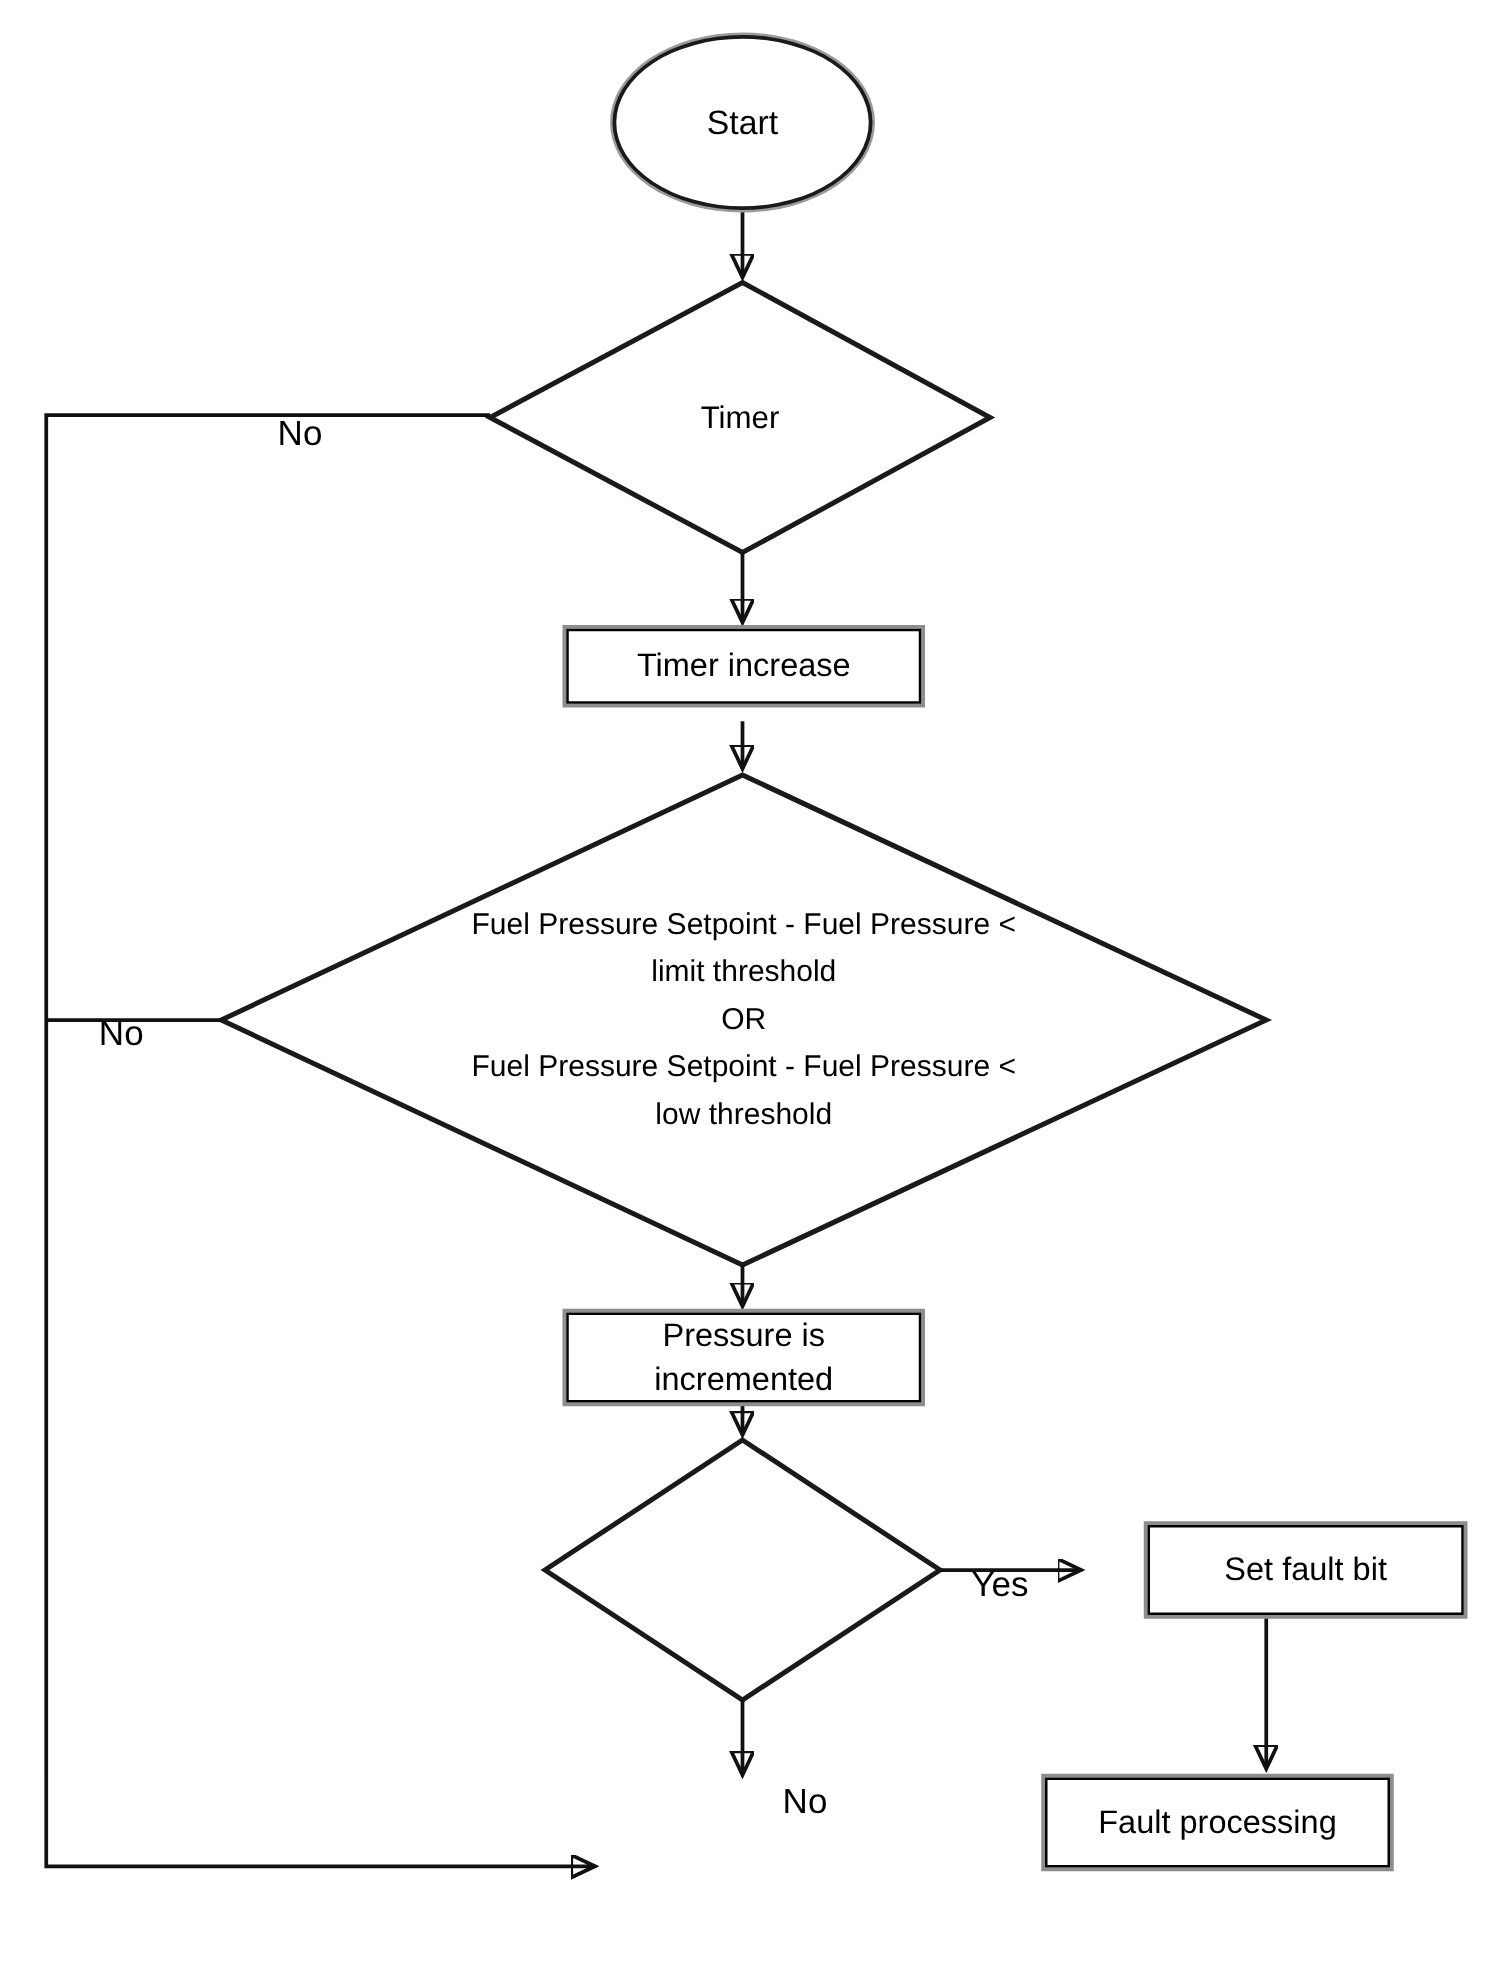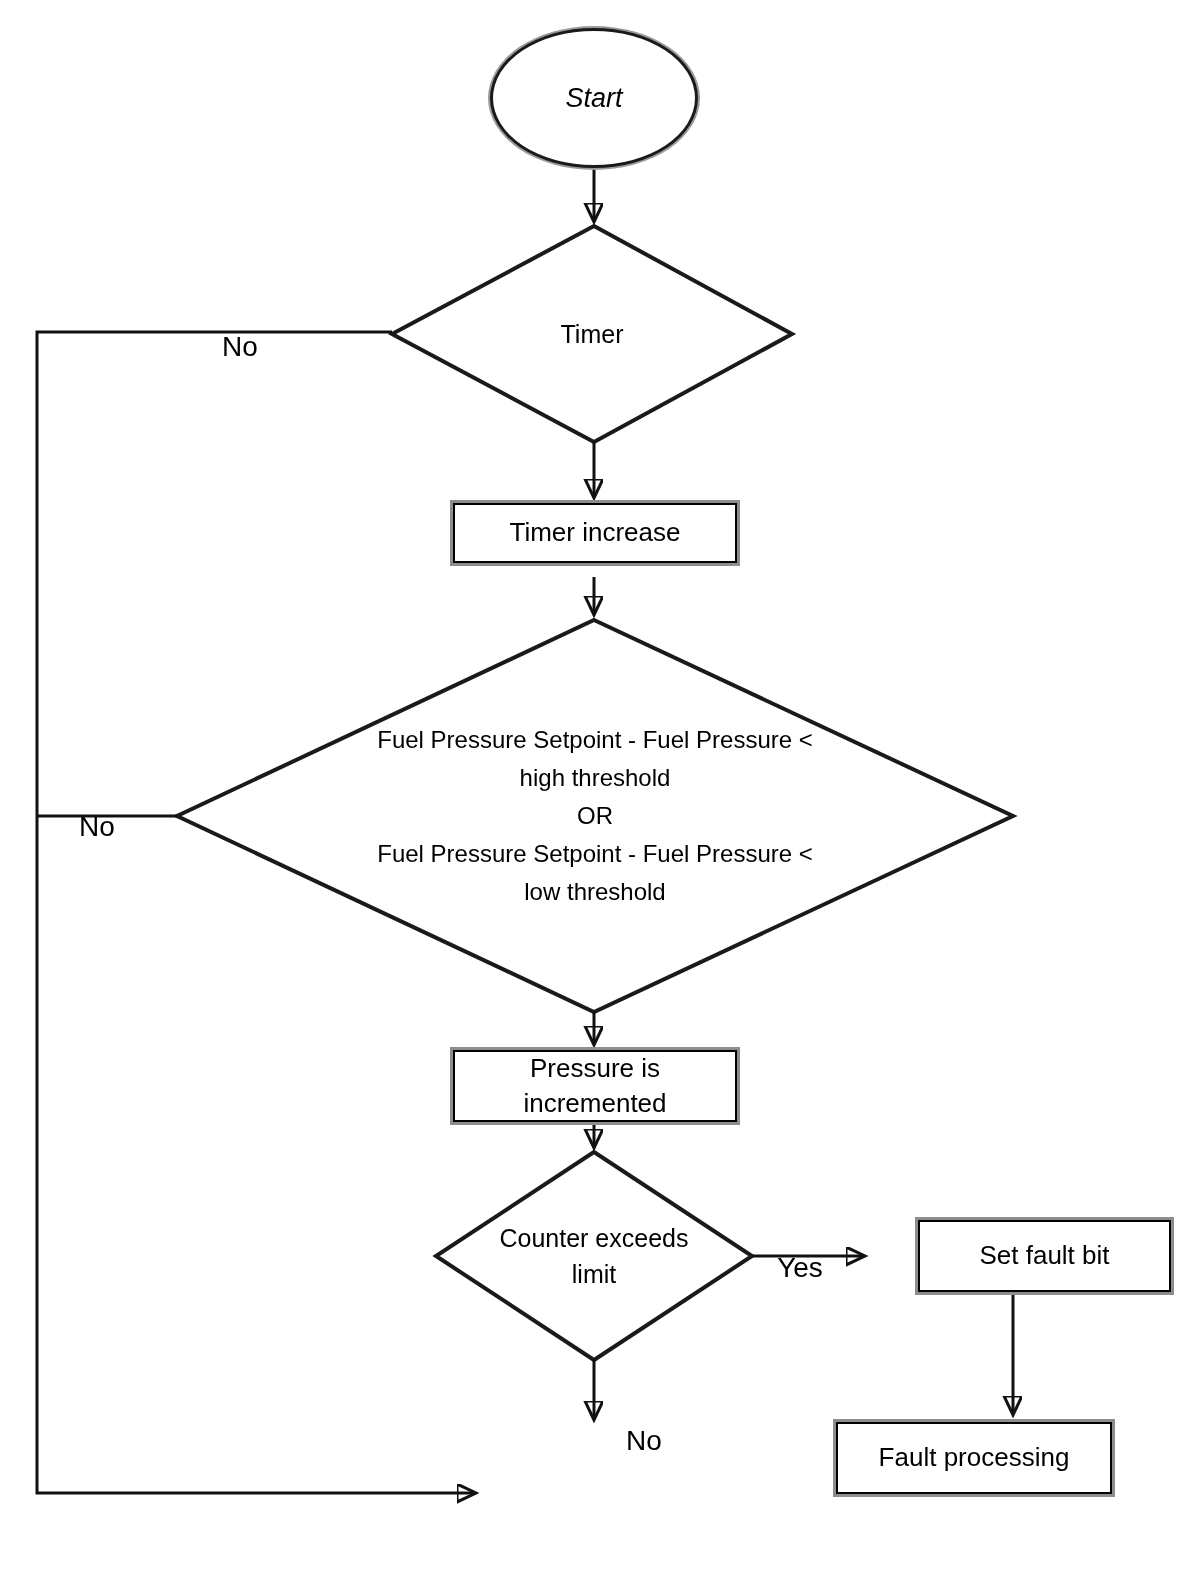--- a/index.html
+++ b/index.html
@@ -47,21 +47,20 @@
   .process {
     border: 2px solid #000000;
     box-shadow: 0 0 0 3px #8d8d8d;
     font-size: 26px;
   }
   .terminator {
     border: 3px solid #1a1a1a;
     border-radius: 50%;
     box-shadow: 0 0 0 2px #9a9a9a;
     font-size: 27px;
-    font-style: italic;
   }
   .dtext {
     position: absolute;
     z-index: 3;
     display: flex;
     flex-direction: column;
     align-items: center;
     justify-content: center;
     text-align: center;
     background: transparent;
@@ -111,34 +110,30 @@
   <div class="dtext small" style="left:392px; top:226px; width:400px; height:216px;">
     <span>Timer</span>
   </div>
 
   <div class="node process" style="left:453px; top:503px; width:284px; height:60px;">
     <span>Timer increase</span>
   </div>
 
   <div class="dtext big" style="left:177px; top:620px; width:836px; height:392px;">
     <span>Fuel Pressure Setpoint - Fuel Pressure &lt;</span>
-    <span>high threshold</span>
+    <span>limit threshold</span>
     <span>OR</span>
     <span>Fuel Pressure Setpoint - Fuel Pressure &lt;</span>
     <span>low threshold</span>
   </div>
 
   <div class="node process" style="left:453px; top:1050px; width:284px; height:72px;">
     <span>Pressure is incremented</span>
   </div>
 
-  <div class="dtext small" style="left:436px; top:1152px; width:316px; height:208px; line-height:36px;">
-    <span>Counter exceeds</span>
-    <span>limit</span>
-  </div>
 
   <div class="node process" style="left:872px; top:1220px; width:253px; height:72px;margin-left:46px;">
     <span>Set fault bit</span>
   </div>
 
   <div class="node process" style="left:836px; top:1422px; width:276px; height:72px;">
     <span>Fault processing</span>
   </div>
 
 

